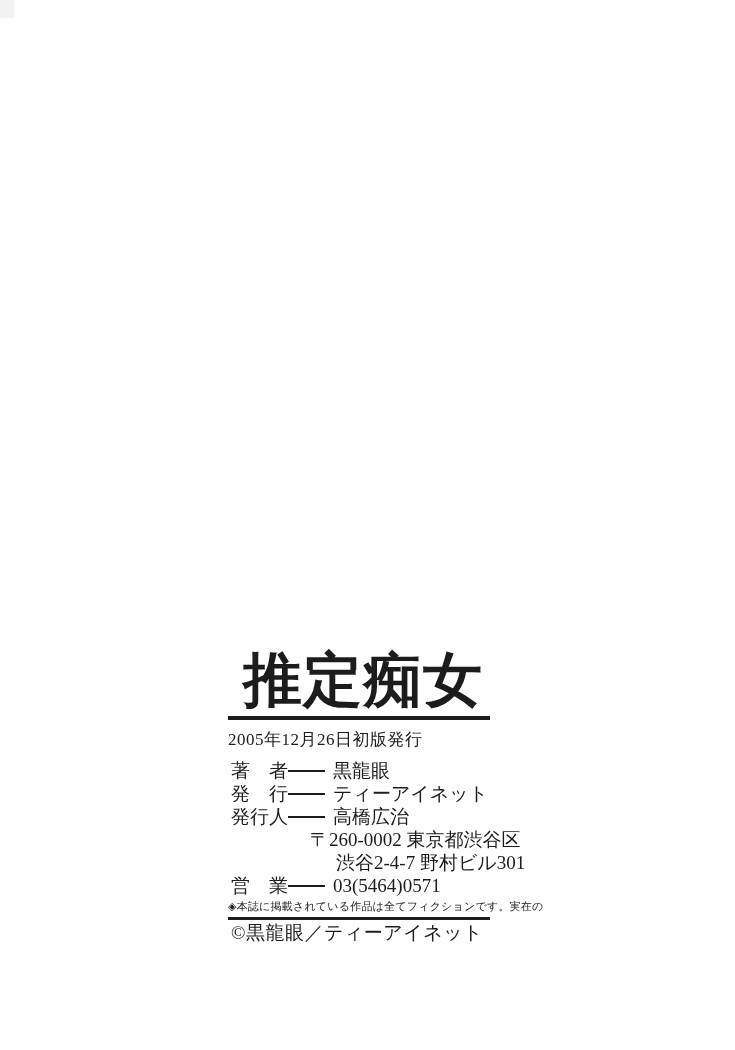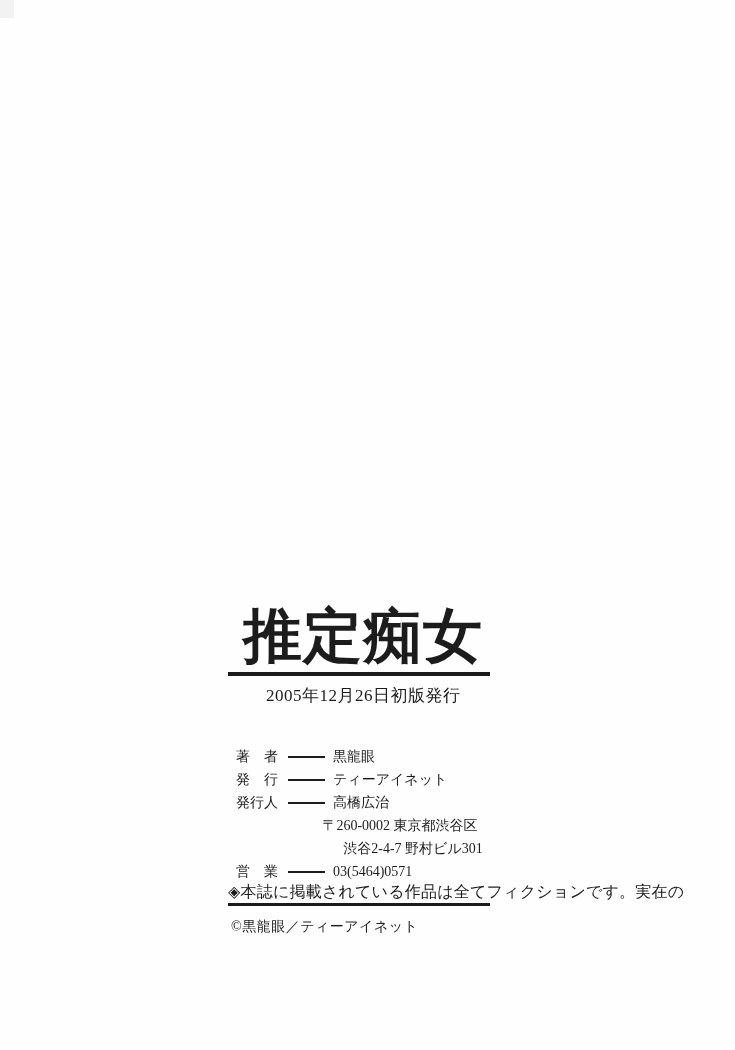--- a/index.html
+++ b/index.html
@@ -19,46 +19,45 @@
     position: absolute;
     left: 0;
     top: 0;
     width: 14px;
     height: 18px;
     background: #f2f2f2;
   }
   .colophon {
     position: absolute;
     left: 228px;
-    top: 604px;
+    top: 648px;
     width: 262px;
   }
   .book-title {
     font-size: 59px;
     font-weight: 700;
     line-height: 64px;
     letter-spacing: 1px;
     margin-left: 15px;
     white-space: nowrap;
   }
   .title-rule {
     margin-top: 4px;
     height: 4px;
     background: #1c1c1c;
   }
   .edition-line {
     margin-top: 8px;
     font-size: 17px;
     letter-spacing: 0.5px;
     white-space: nowrap;
-    margin-left: 38px;
   }
   .rows {
-    margin-top: 38px;
-    font-size: 14px;
+    margin-top: 8px;
+    font-size: 19px;
     text-align: center;
   }
   .row {
     display: flex;
     align-items: center;
     height: 23px;
     white-space: nowrap;
   }
   .row-label {
     width: 52px;
@@ -79,39 +78,39 @@
     white-space: nowrap;
   }
   .addr-line2 {
     height: 23px;
     line-height: 23px;
     padding-left: 108px;
     white-space: nowrap;
   }
   .notes {
     margin-top: 1px;
-    font-size: 16px;
+    font-size: 11px;
     line-height: 16px;
     letter-spacing: 0.2px;
   }
   .note-line {
     white-space: nowrap;
   }
   .note-cont {
     padding-left: 13px;
   }
   .bottom-rule {
     margin-top: 3px;
     height: 3px;
     background: #1c1c1c;
   }
   .copyright {
-    margin-top: 12px;
+    margin-top: 0;
     margin-left: 3px;
-    font-size: 14px;
+    font-size: 19px;
     letter-spacing: 0.5px;
     white-space: nowrap;
   }
 </style>
 </head>
 <body>
 
 <div class="scan-artifact"></div>
 
 <div class="colophon">

